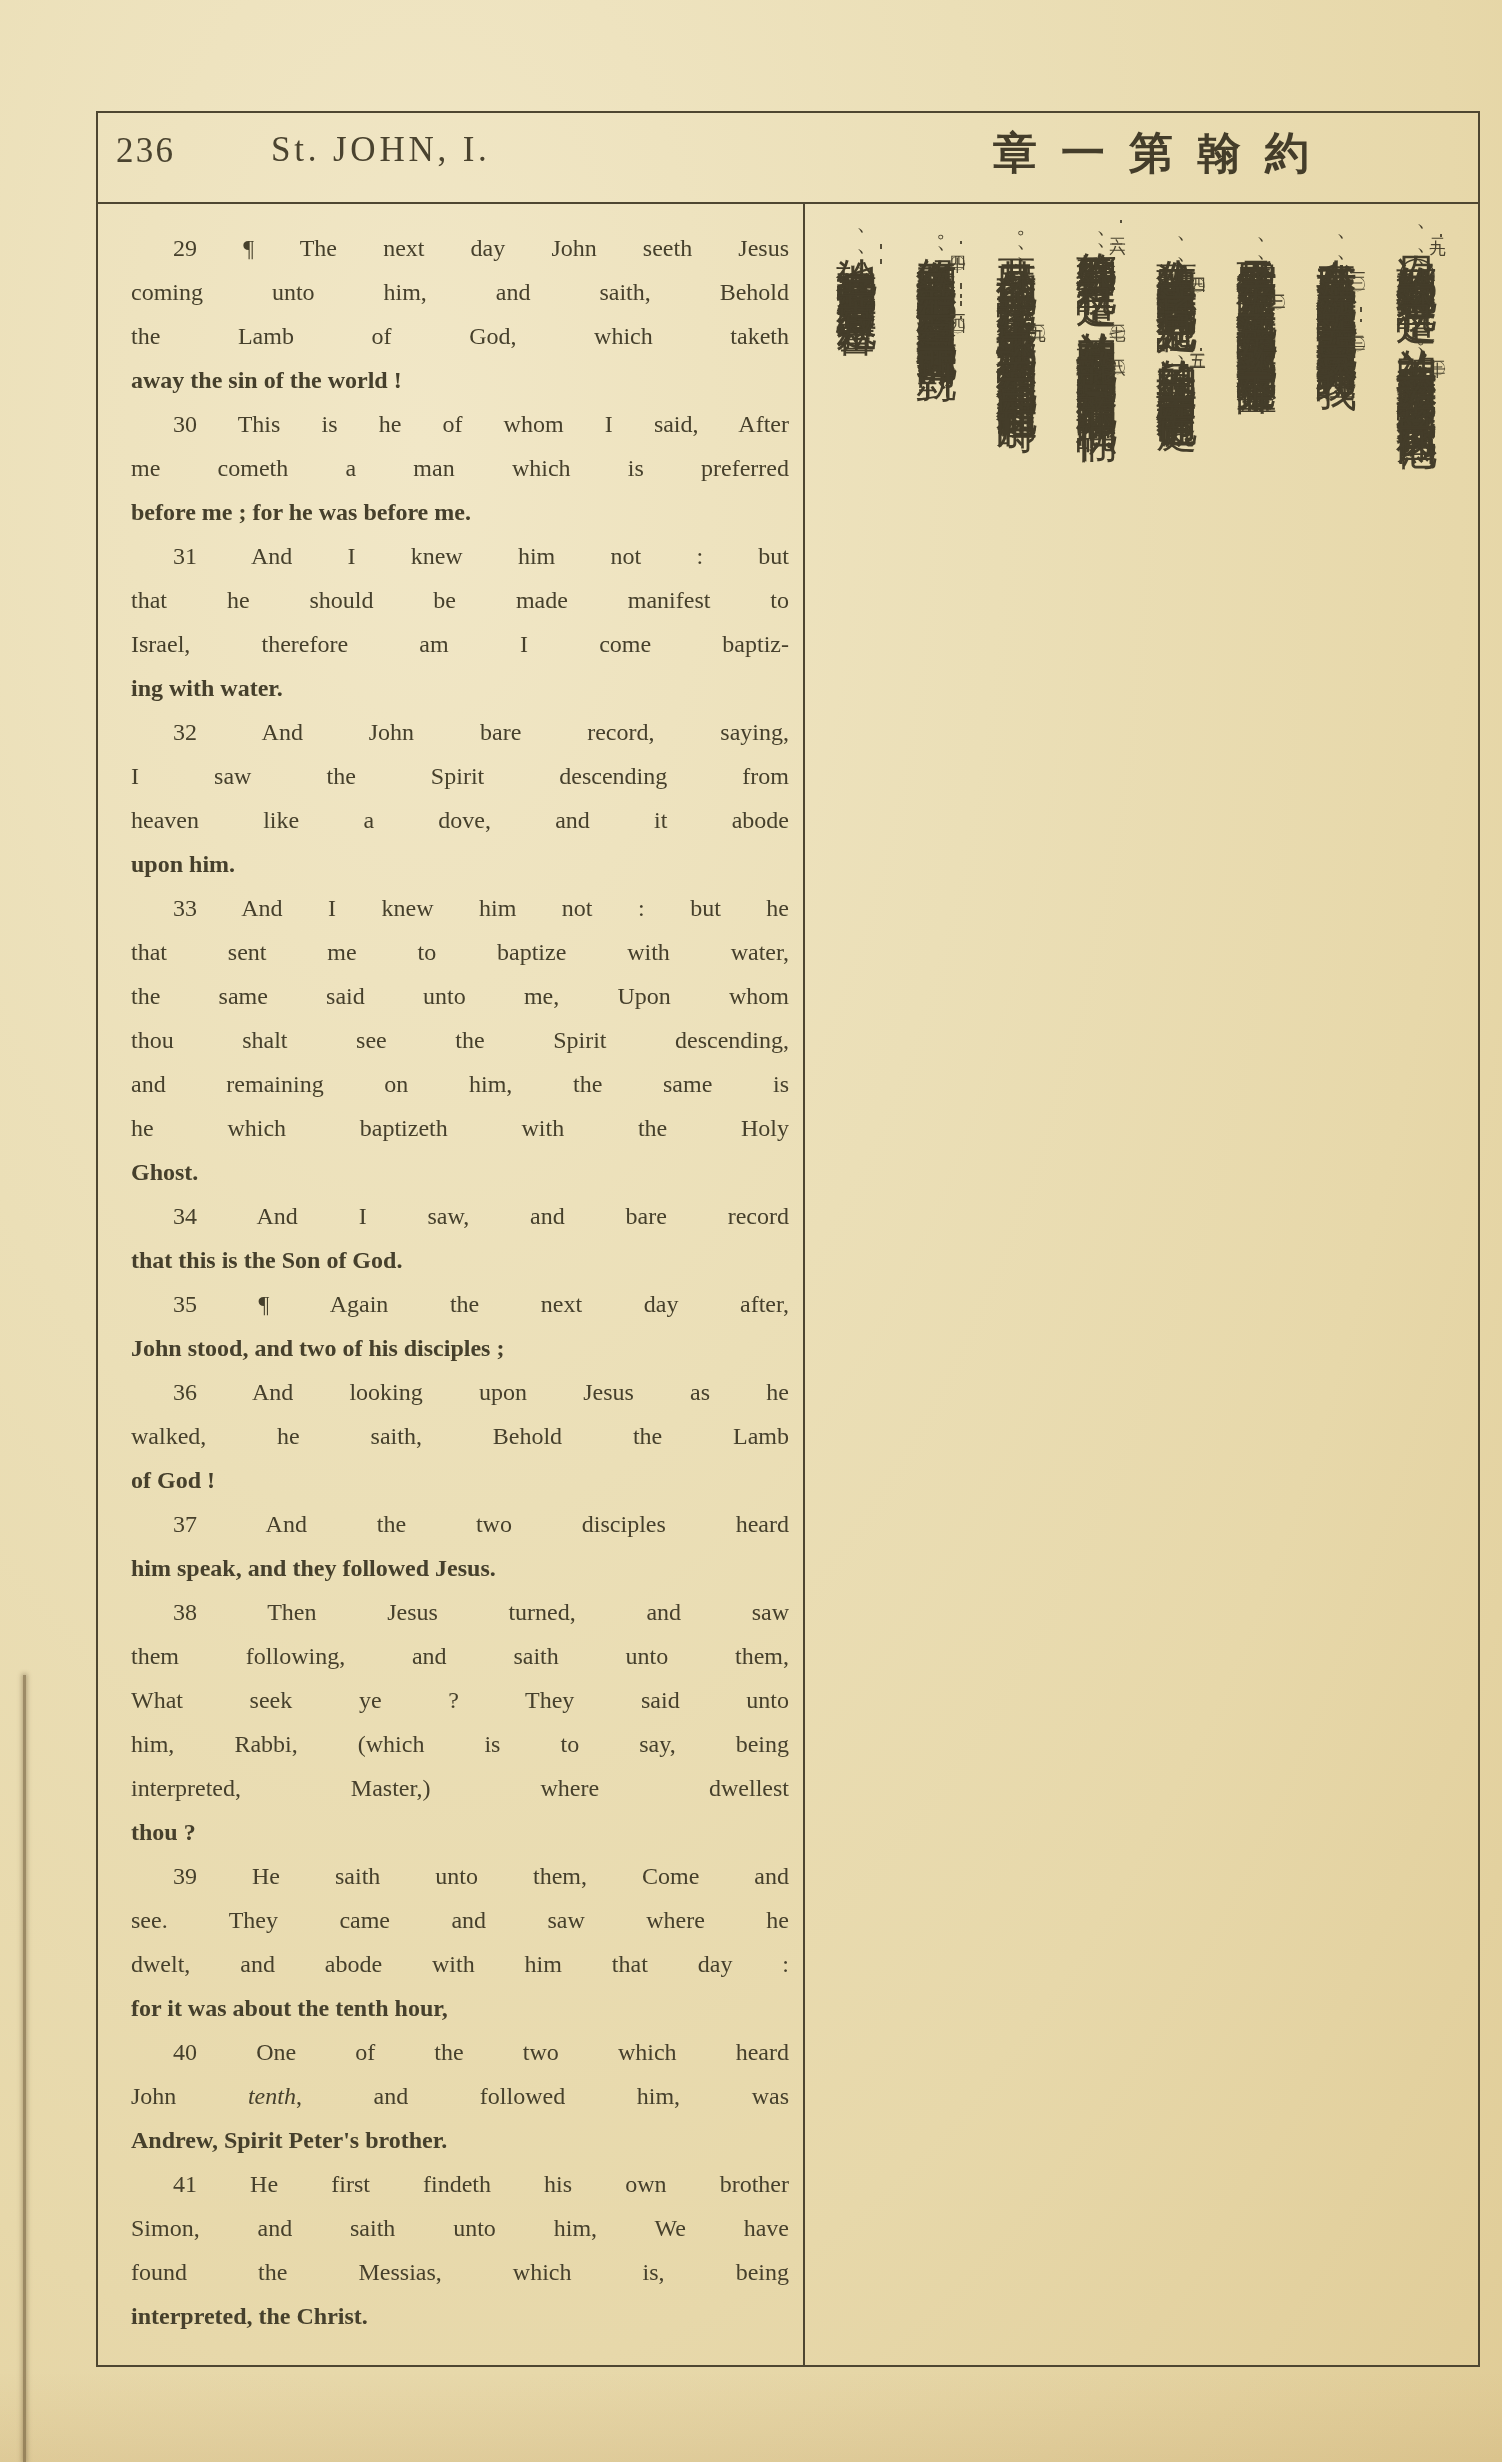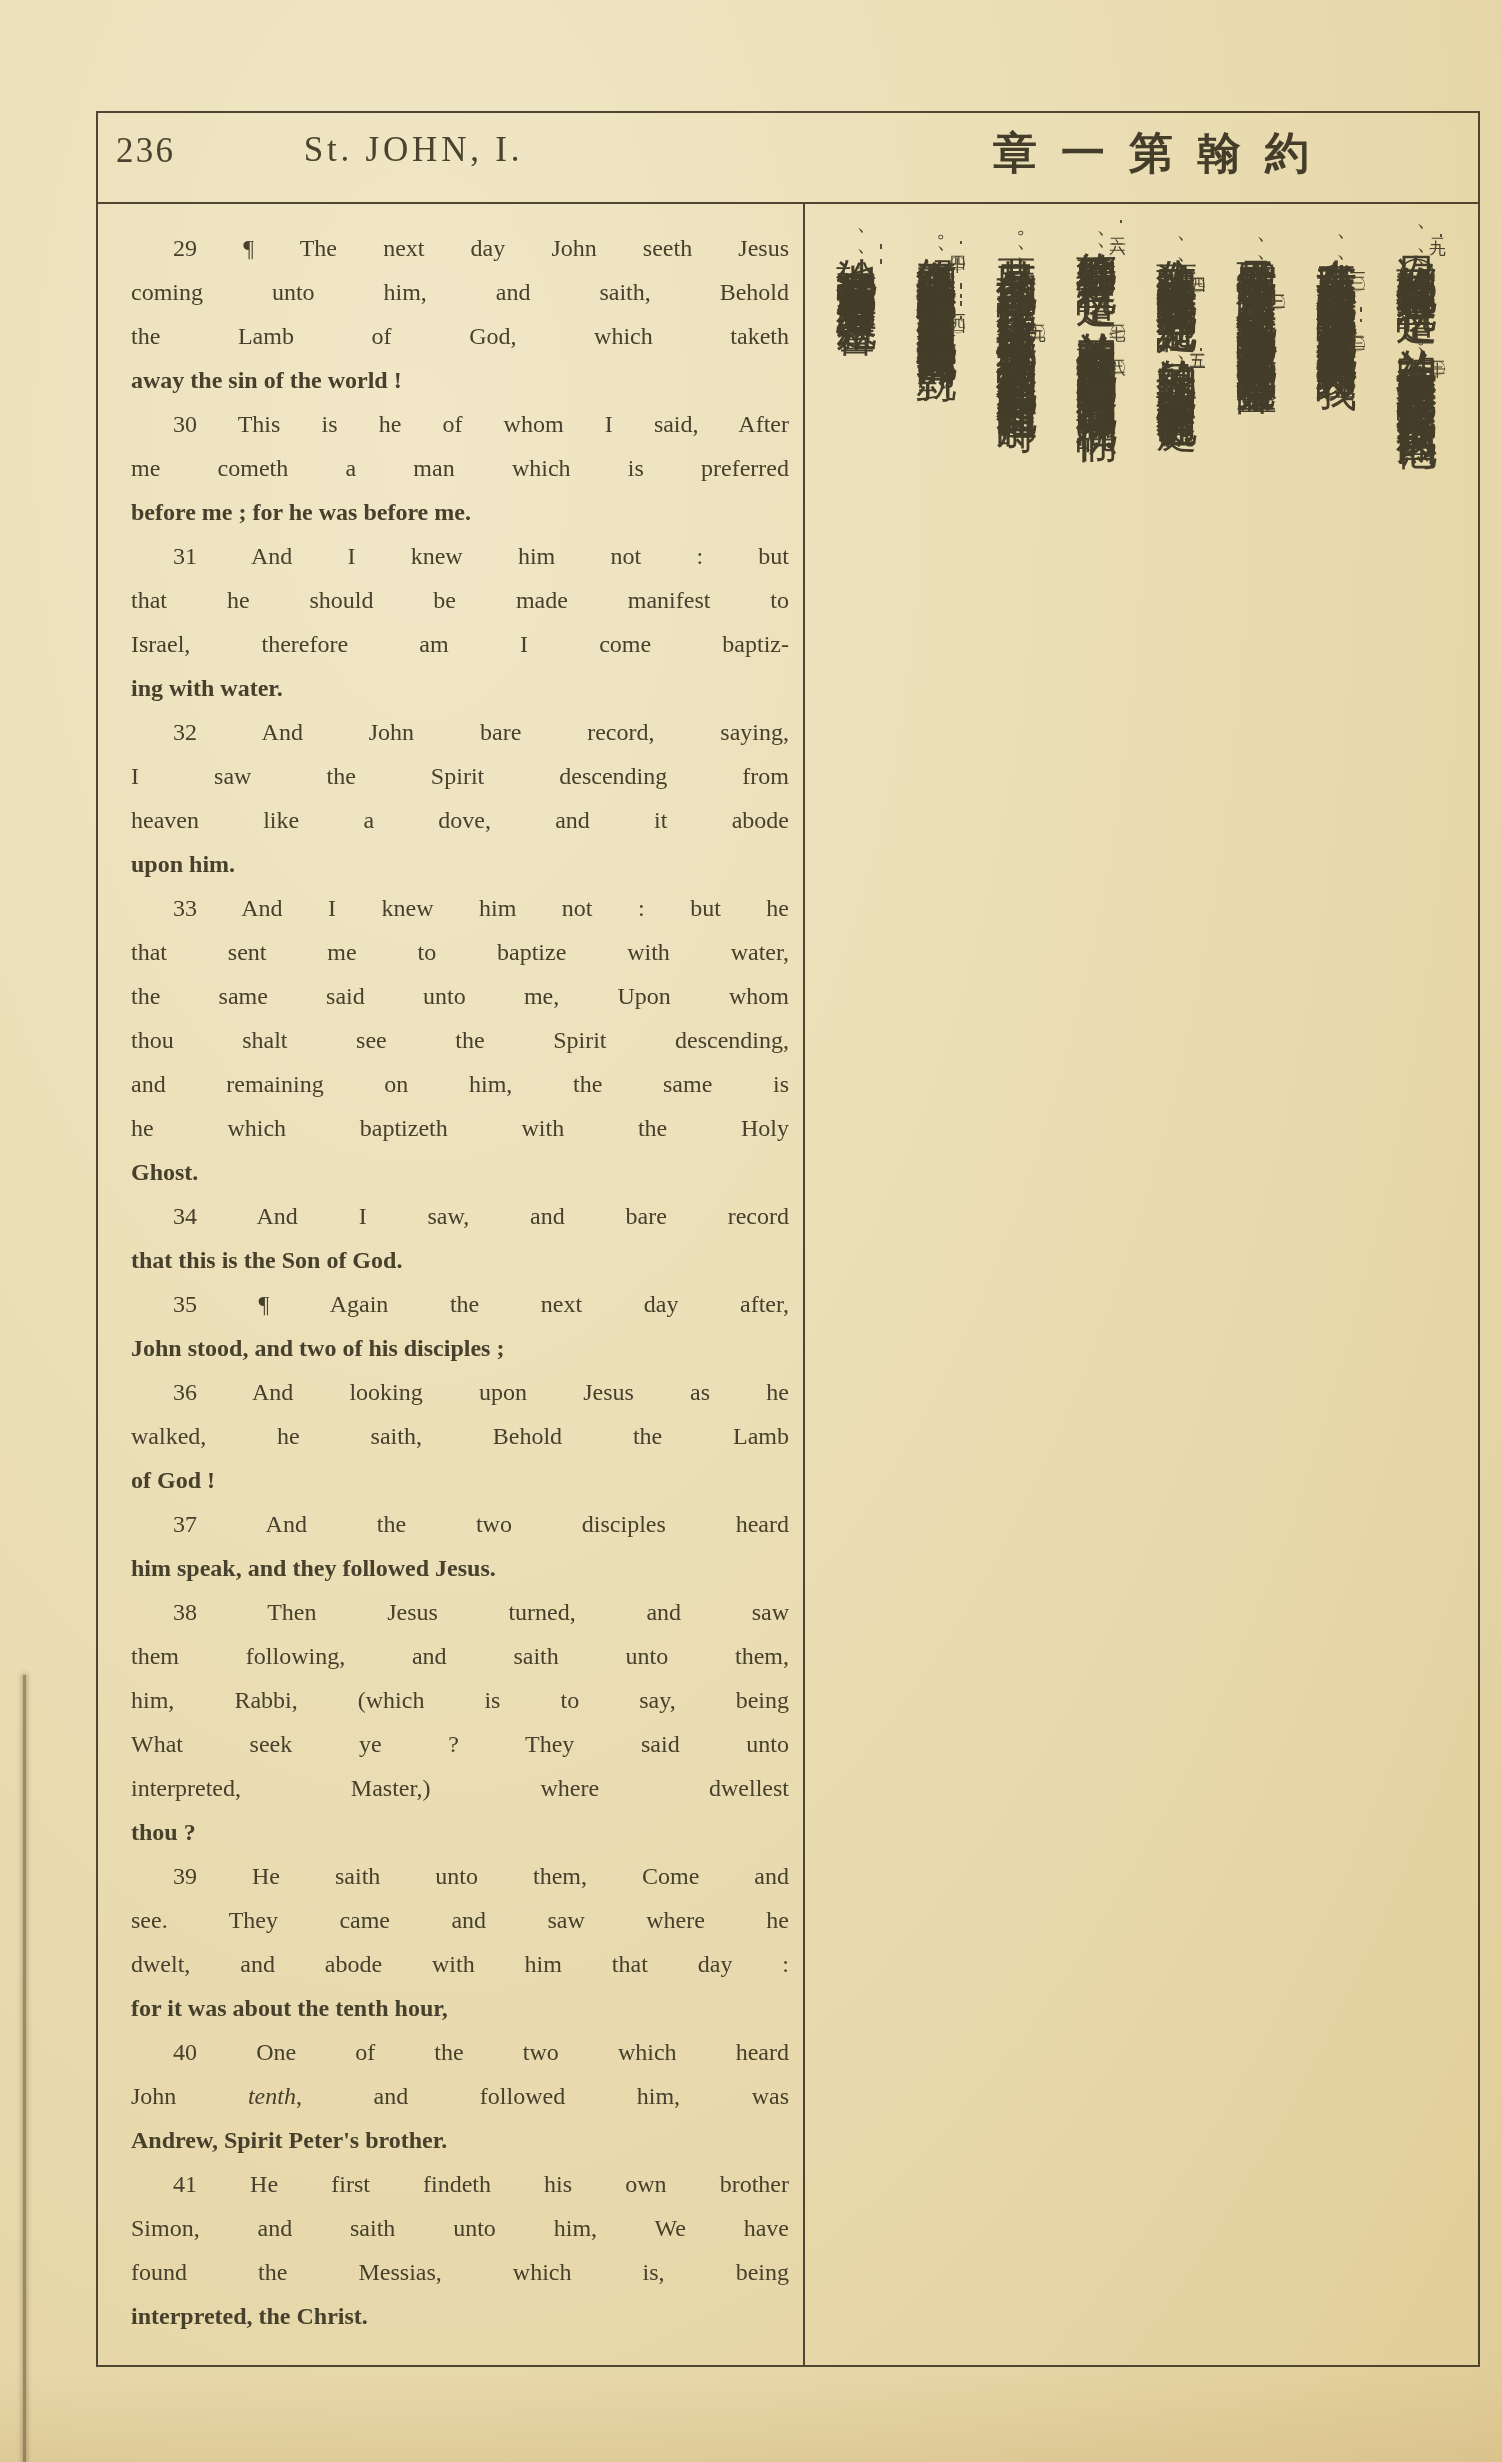--- a/index.html
+++ b/index.html
@@ -13,21 +13,21 @@
   .bottom-shade{position:absolute;left:0;right:0;bottom:0;height:90px;
     background:linear-gradient(180deg, rgba(205,175,120,0) 0%, rgba(200,168,110,.25) 100%);}
   .gutter-shadow{position:absolute;left:22.5px;top:1675px;width:3.8px;height:787px;
     background:rgba(92,72,42,.55);box-shadow:0 0 4.5px 1.5px rgba(92,72,42,.35);}
 
   .frame{position:absolute;left:96px;top:111px;width:1380px;height:2252px;
     border:2.3px solid #4e4631;}
   .header{position:absolute;left:0;top:0;right:0;height:89px;}
   .header-rule{position:absolute;left:-2.3px;right:-2.3px;top:89px;height:2.3px;background:#4e4631;}
   .page-number{position:absolute;left:18px;top:18px;font-size:35px;letter-spacing:2.3px;color:#4a432f;}
-  .title-en{position:absolute;left:173px;top:16.5px;width:285px;text-align:center;
+  .title-en{position:absolute;left:173px;top:16.5px;width:285px;
     font-size:35px;letter-spacing:3.8px;color:#4a432f;}
   .title-zh{position:absolute;left:871px;top:10.5px;width:315px;text-align:center;
     font-size:44px;font-weight:bold;letter-spacing:24px;text-indent:24px;color:#443d2a;
     white-space:nowrap;}
   .divider{position:absolute;left:705px;top:91px;bottom:0;width:2.3px;background:#4e4631;}
 
   
   .col-en{position:absolute;left:33px;top:113px;width:658px;}
   .verse{margin:0;}
   .eline{font-size:24px;line-height:44px;height:44px;text-align:justify;text-align-last:justify;
@@ -109,22 +109,22 @@
         <div class="eline">walked, he saith, Behold the Lamb</div>
         <div class="eline plast">of God !</div>
       </div>
       <div class="verse">
         <div class="eline first">37 And the two disciples heard</div>
         <div class="eline plast">him speak, and they followed Jesus.</div>
       </div>
       <div class="verse">
         <div class="eline first">38 Then Jesus turned, and saw</div>
         <div class="eline">them following, and saith unto them,</div>
+        <div class="eline">What seek ye ?  They said unto</div>
         <div class="eline">him, Rabbi, (which is to say, being</div>
-        <div class="eline">What seek ye ?  They said unto</div>
         <div class="eline">interpreted, Master,) where dwellest</div>
         <div class="eline plast">thou ?</div>
       </div>
       <div class="verse">
         <div class="eline first">39 He saith unto them, Come and</div>
         <div class="eline">see.  They came and saw where he</div>
         <div class="eline">dwelt, and abode with him that day :</div>
         <div class="eline plast">for it was about the tenth hour,</div>
       </div>
       <div class="verse">

